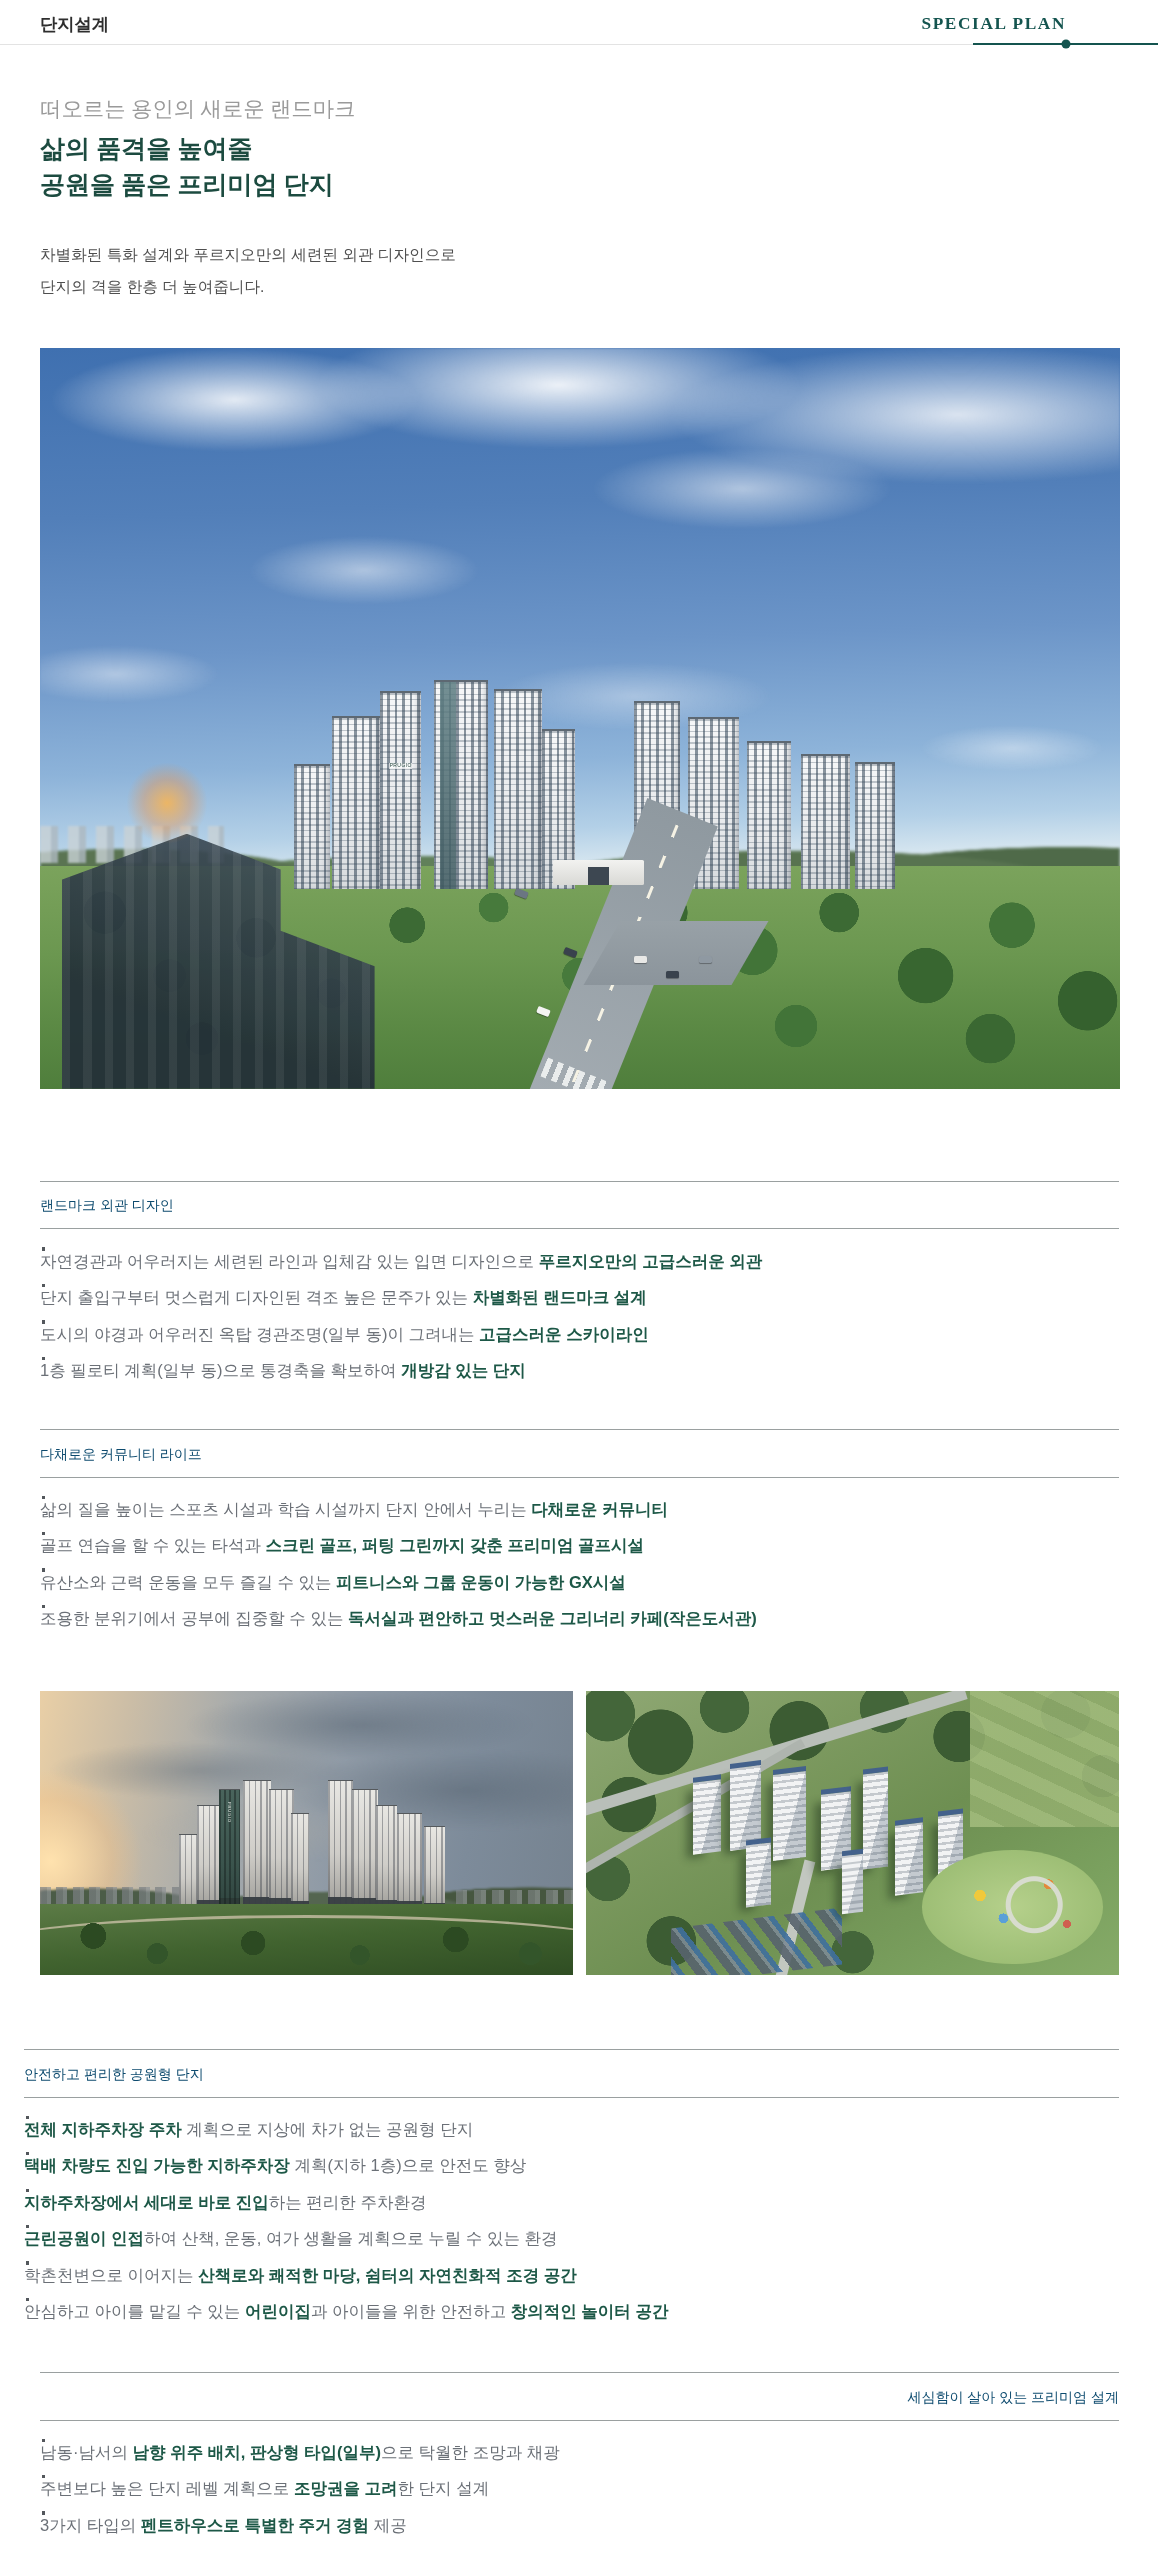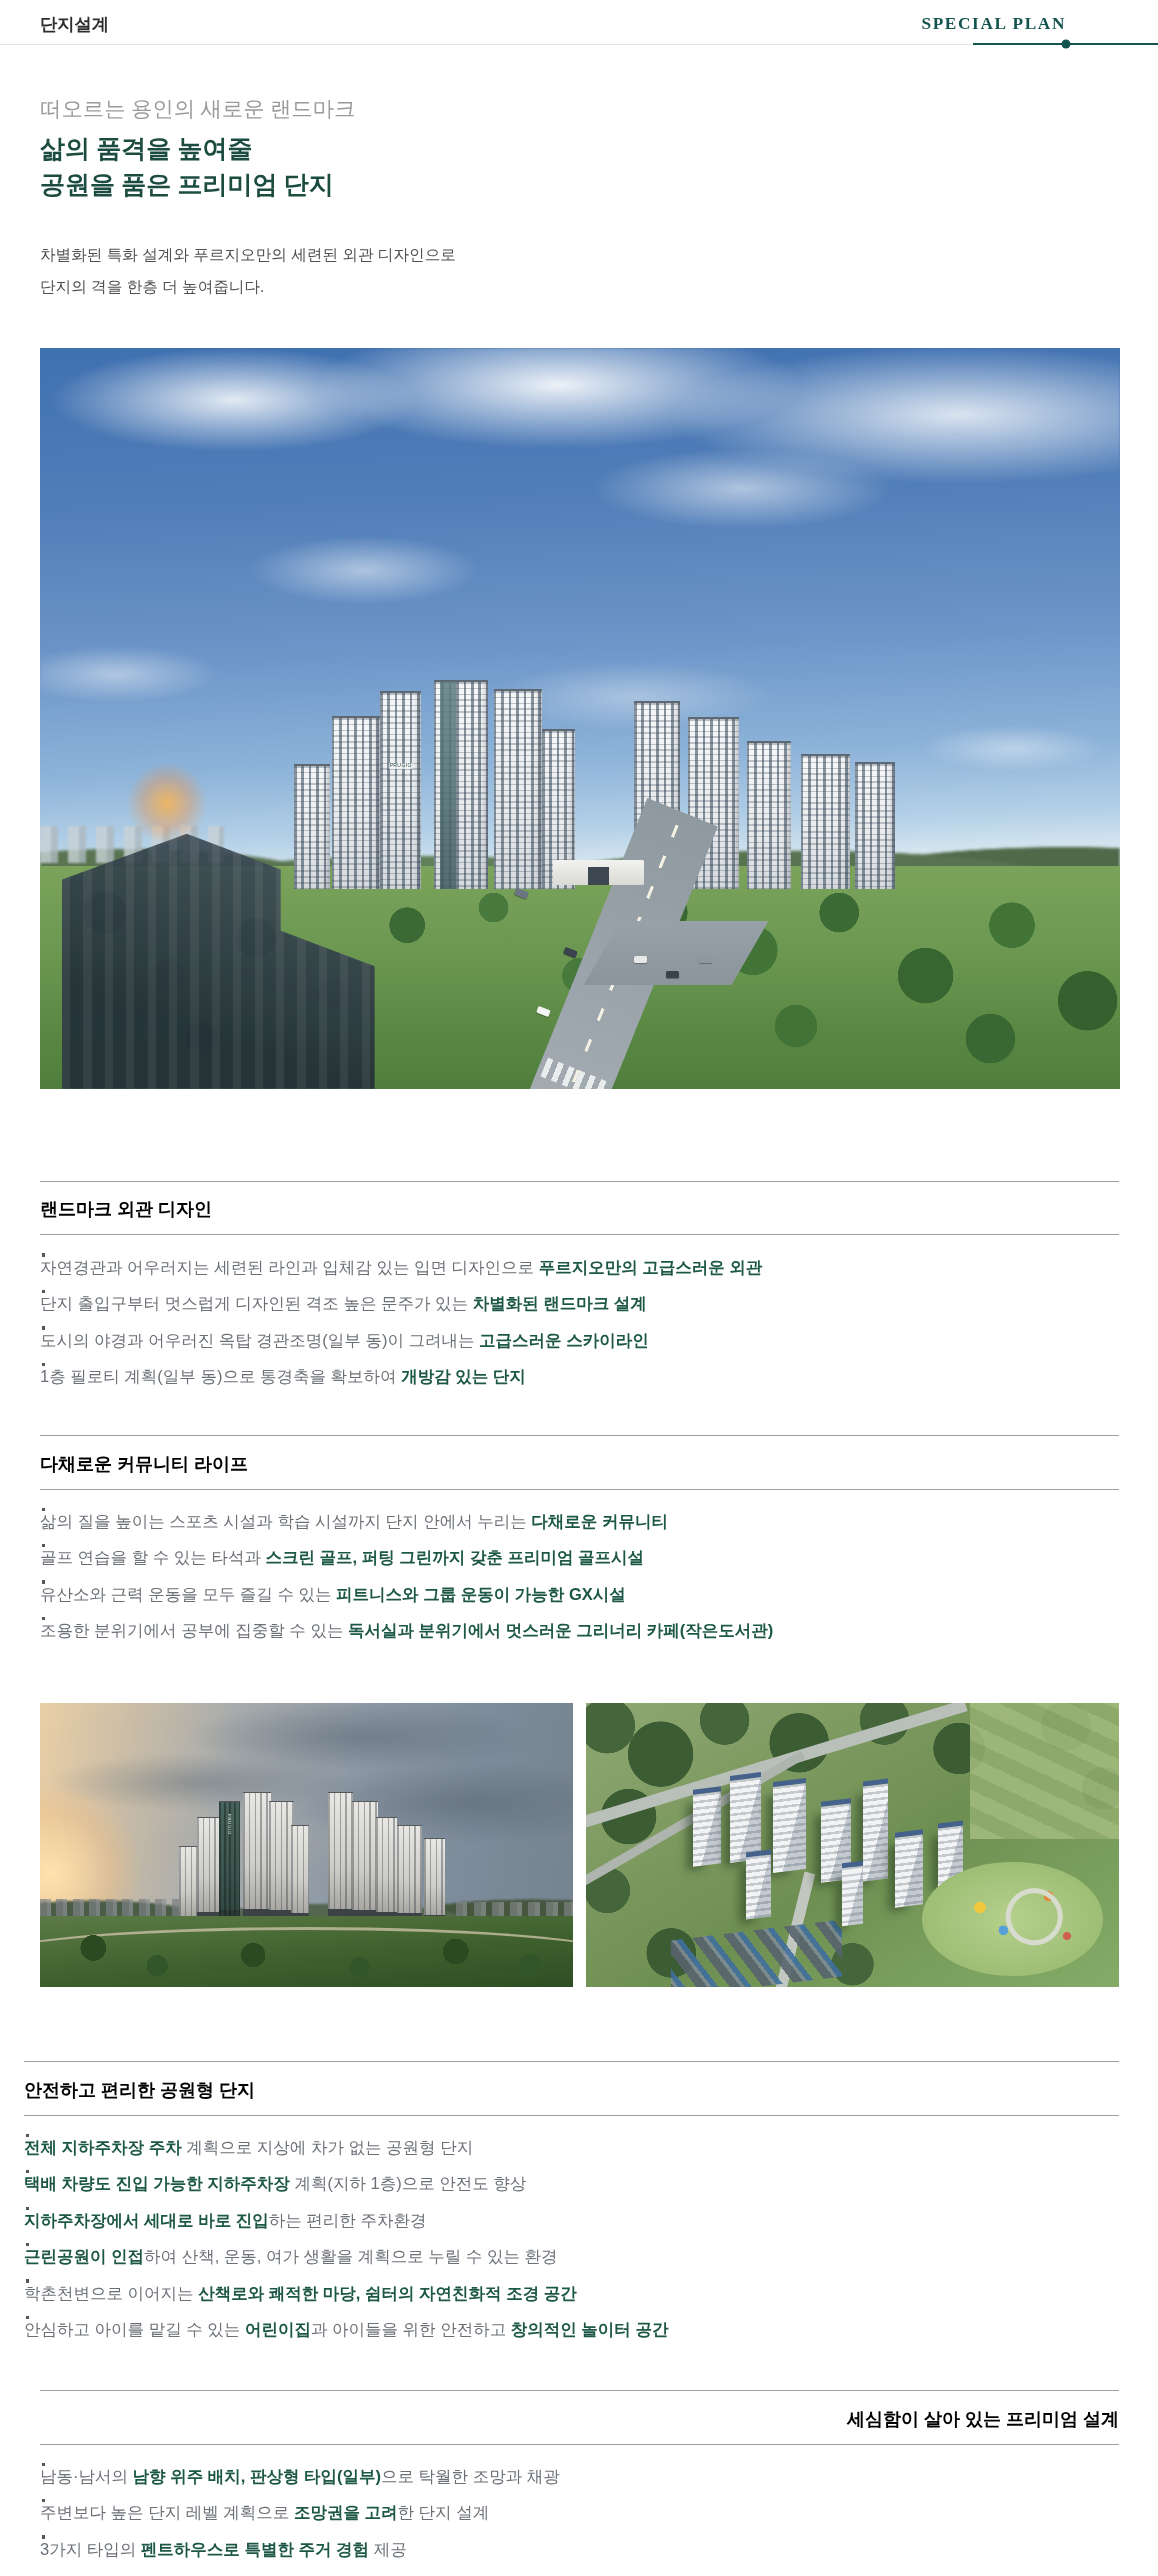--- a/index.html
+++ b/index.html
@@ -85,21 +85,21 @@
     linear-gradient(180deg,#f6f7f8 0%,#e8eaec 60%,#d6dadd 100%);}
   .twr.glass::after{content:"";position:absolute;top:0;bottom:0;left:10%;width:30%;
     background:linear-gradient(180deg,#5d7d82,#3f5a60);opacity:.85;}
   .twr .sign{position:absolute;top:36%;left:50%;transform:translateX(-50%);font-size:5px;line-height:5.8px;
     color:#23453c;background:rgba(255,255,255,.75);padding:0 0.8px;letter-spacing:0.4px;white-space:nowrap;}
   .car{position:absolute;width:13px;height:6.6px;border-radius:1.6px;box-shadow:0 0.8px 0.8px rgba(0,0,0,.4);}
 
   
   .section{margin:0 40px;}
   .rule{border:0;border-top:0.8px solid #9aa0a0;margin:0;}
-  .section h2{font-size:18px;font-weight:700;color:#000000;padding:15.6px 0 13px;margin:0;}
+  .section h2{font-size:14px;font-weight:400;color:#0c4a6e;padding:15.6px 0 13px;margin:0;}
   .section ul{list-style:none;margin:16.5px 0 0;padding:0;}
   .section li{display:flex;align-items:flex-start;margin:0 0 11.5px;font-size:16.5px;line-height:20px;color:#6b7077;flex-direction:column;}
   .bar{flex:0 0 3.3px;width:3.3px;height:15.6px;background:#53575c;margin:1.6px 11.5px 0 1.6px;}
   .hl{color:#1d5847;font-weight:700;}
   .mt-s1{margin-top:92px;} .mt-s2{margin-top:49px;} .mt-s3{margin-top:74px;margin-left:24px;} .mt-s4{margin-top:51px;text-align:right;}
 
   
   .gallery{display:flex;gap:13px;margin:63px 40px 0;}
   .gallery figure{position:relative;flex:1 1 0;height:284px;margin:0;overflow:hidden;}
 
@@ -274,21 +274,21 @@
       <li>
         <span class="bar"></span>
         <span><span>골프 연습을 할 수 있는 타석과 </span><span class="hl">스크린 골프, 퍼팅 그린까지 갖춘 프리미엄 골프시설</span></span>
       </li>
       <li>
         <span class="bar"></span>
         <span><span>유산소와 근력 운동을 모두 즐길 수 있는 </span><span class="hl">피트니스와 그룹 운동이 가능한 GX시설</span></span>
       </li>
       <li>
         <span class="bar"></span>
-        <span><span>조용한 분위기에서 공부에 집중할 수 있는 </span><span class="hl">독서실과 분위기에서 멋스러운 그리너리 카페(작은도서관)</span></span>
+        <span><span>조용한 분위기에서 공부에 집중할 수 있는 </span><span class="hl">독서실과 편안하고 멋스러운 그리너리 카페(작은도서관)</span></span>
       </li>
     </ul>
 </section>
 
 <div class="gallery">
   <figure class="img-left">
     <div class="lclouds"></div>
     <div class="lhills"></div>
     <div class="lcity"></div>
     <div class="lcity2"></div>

